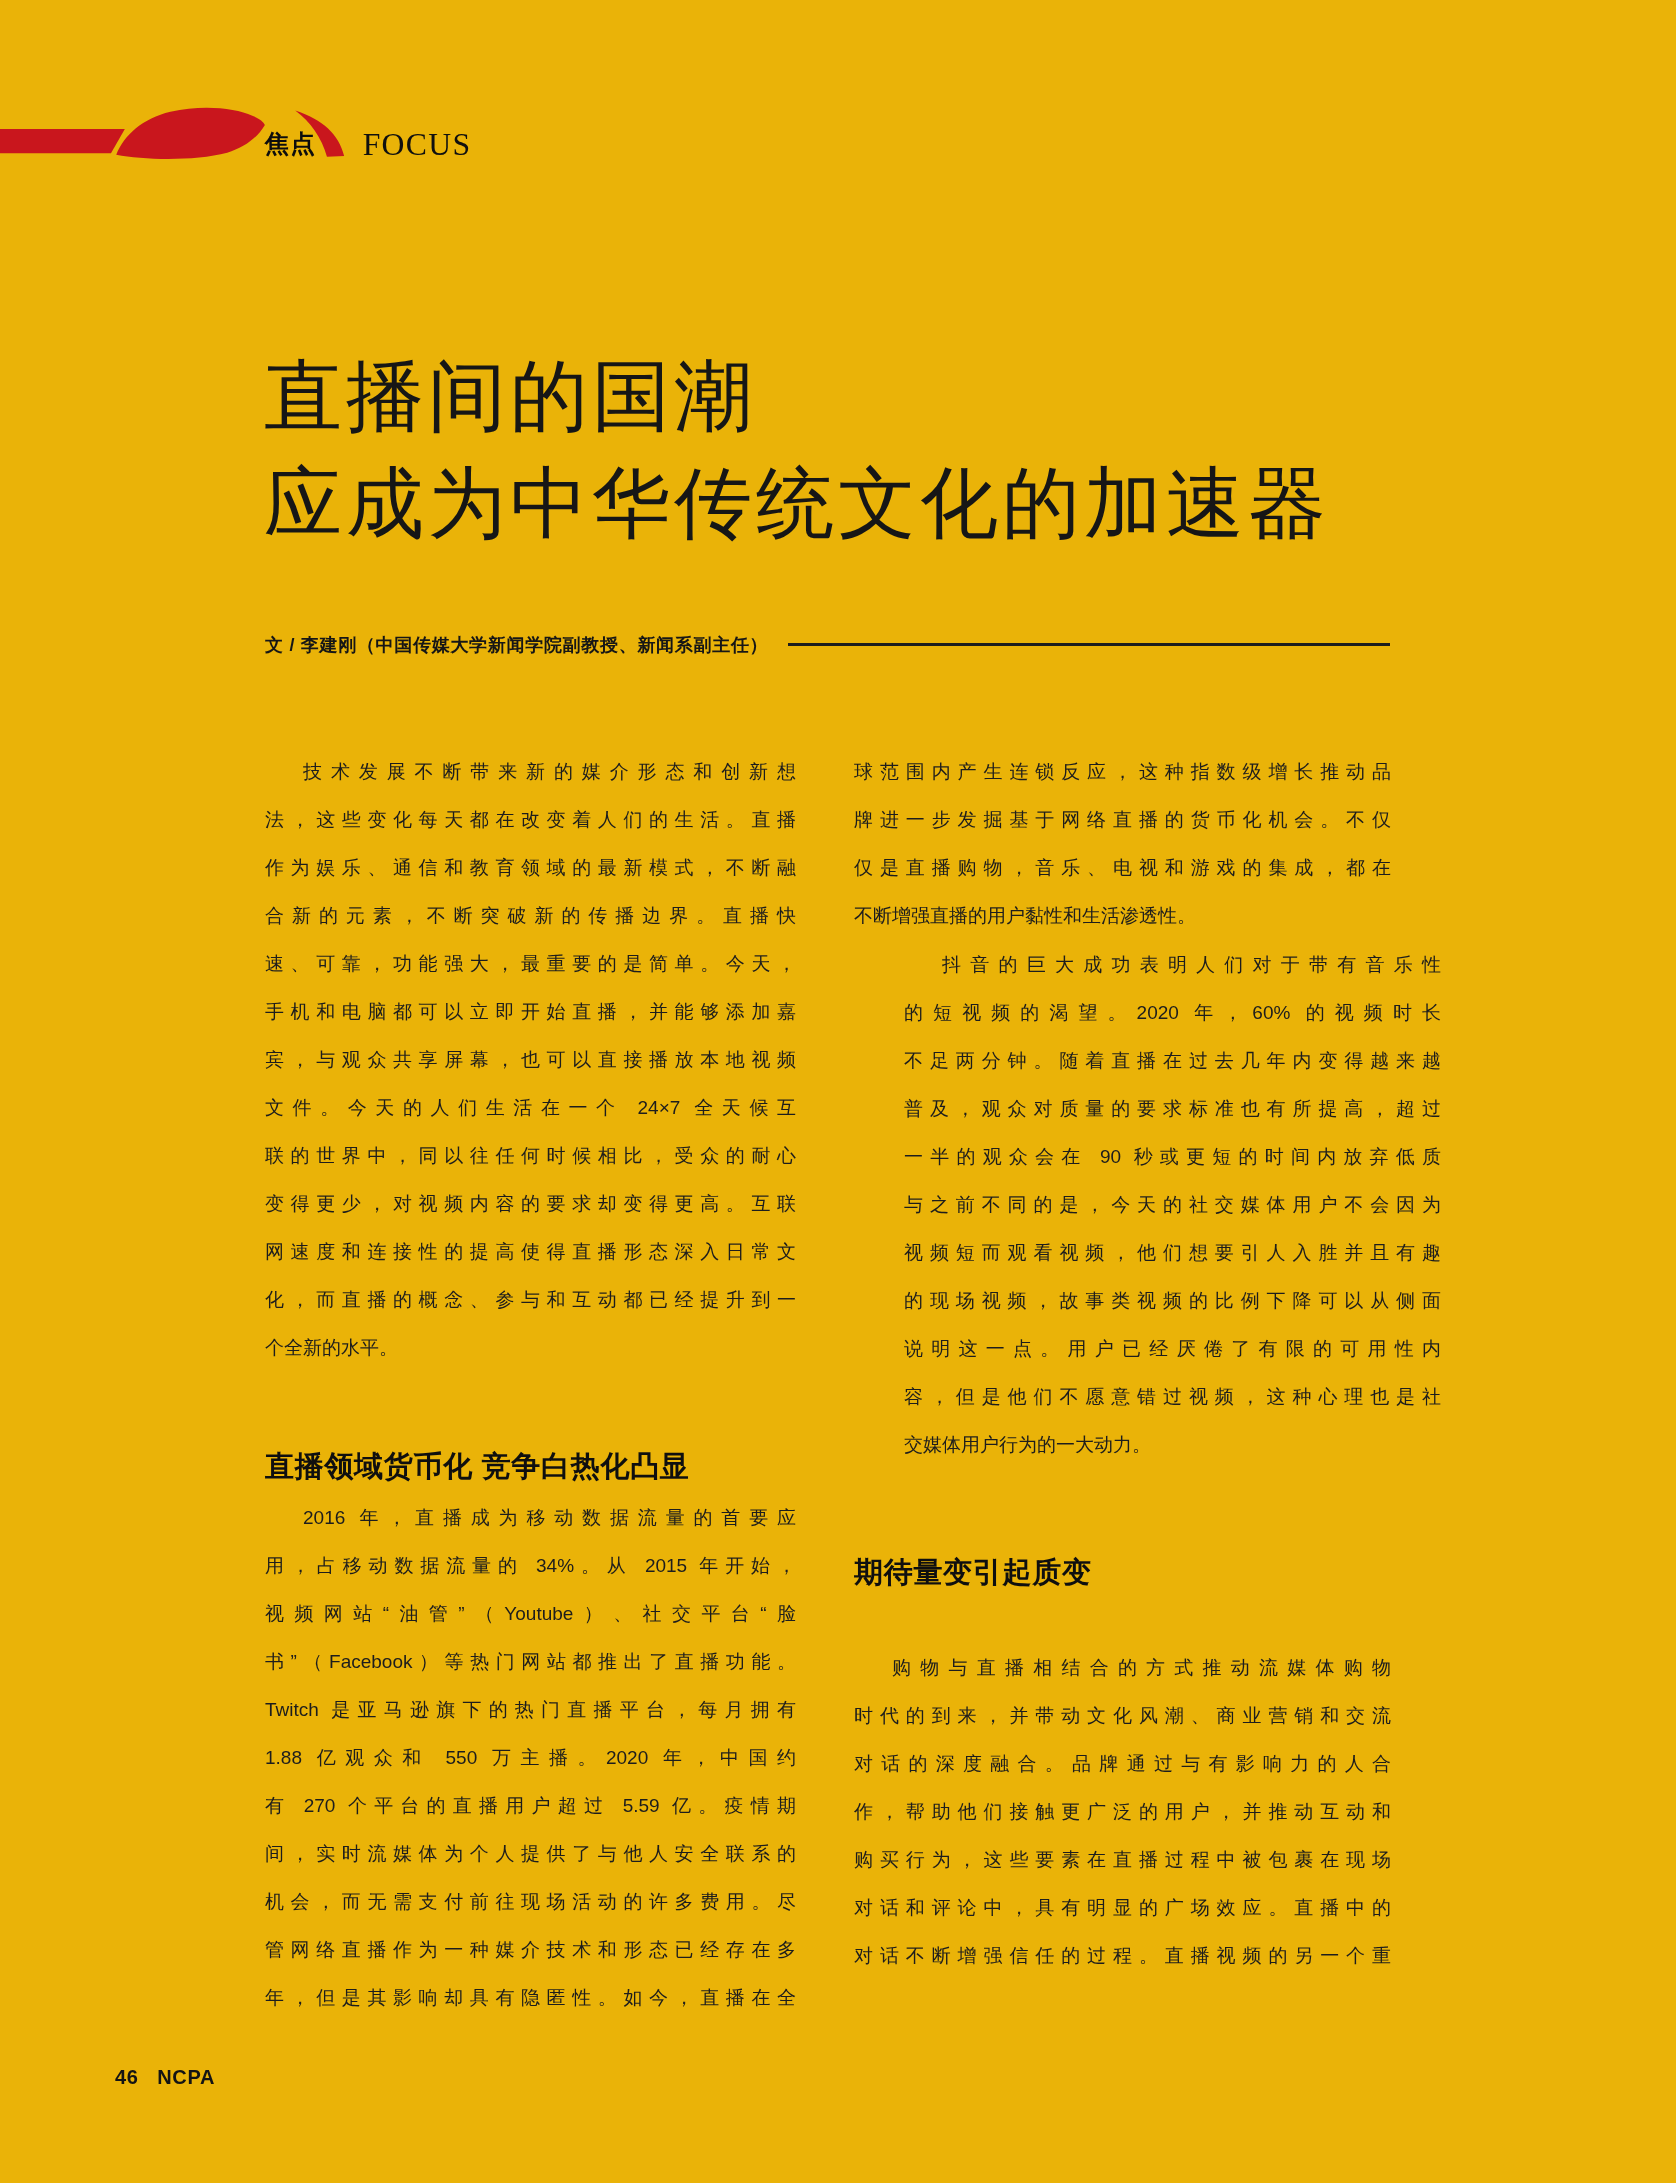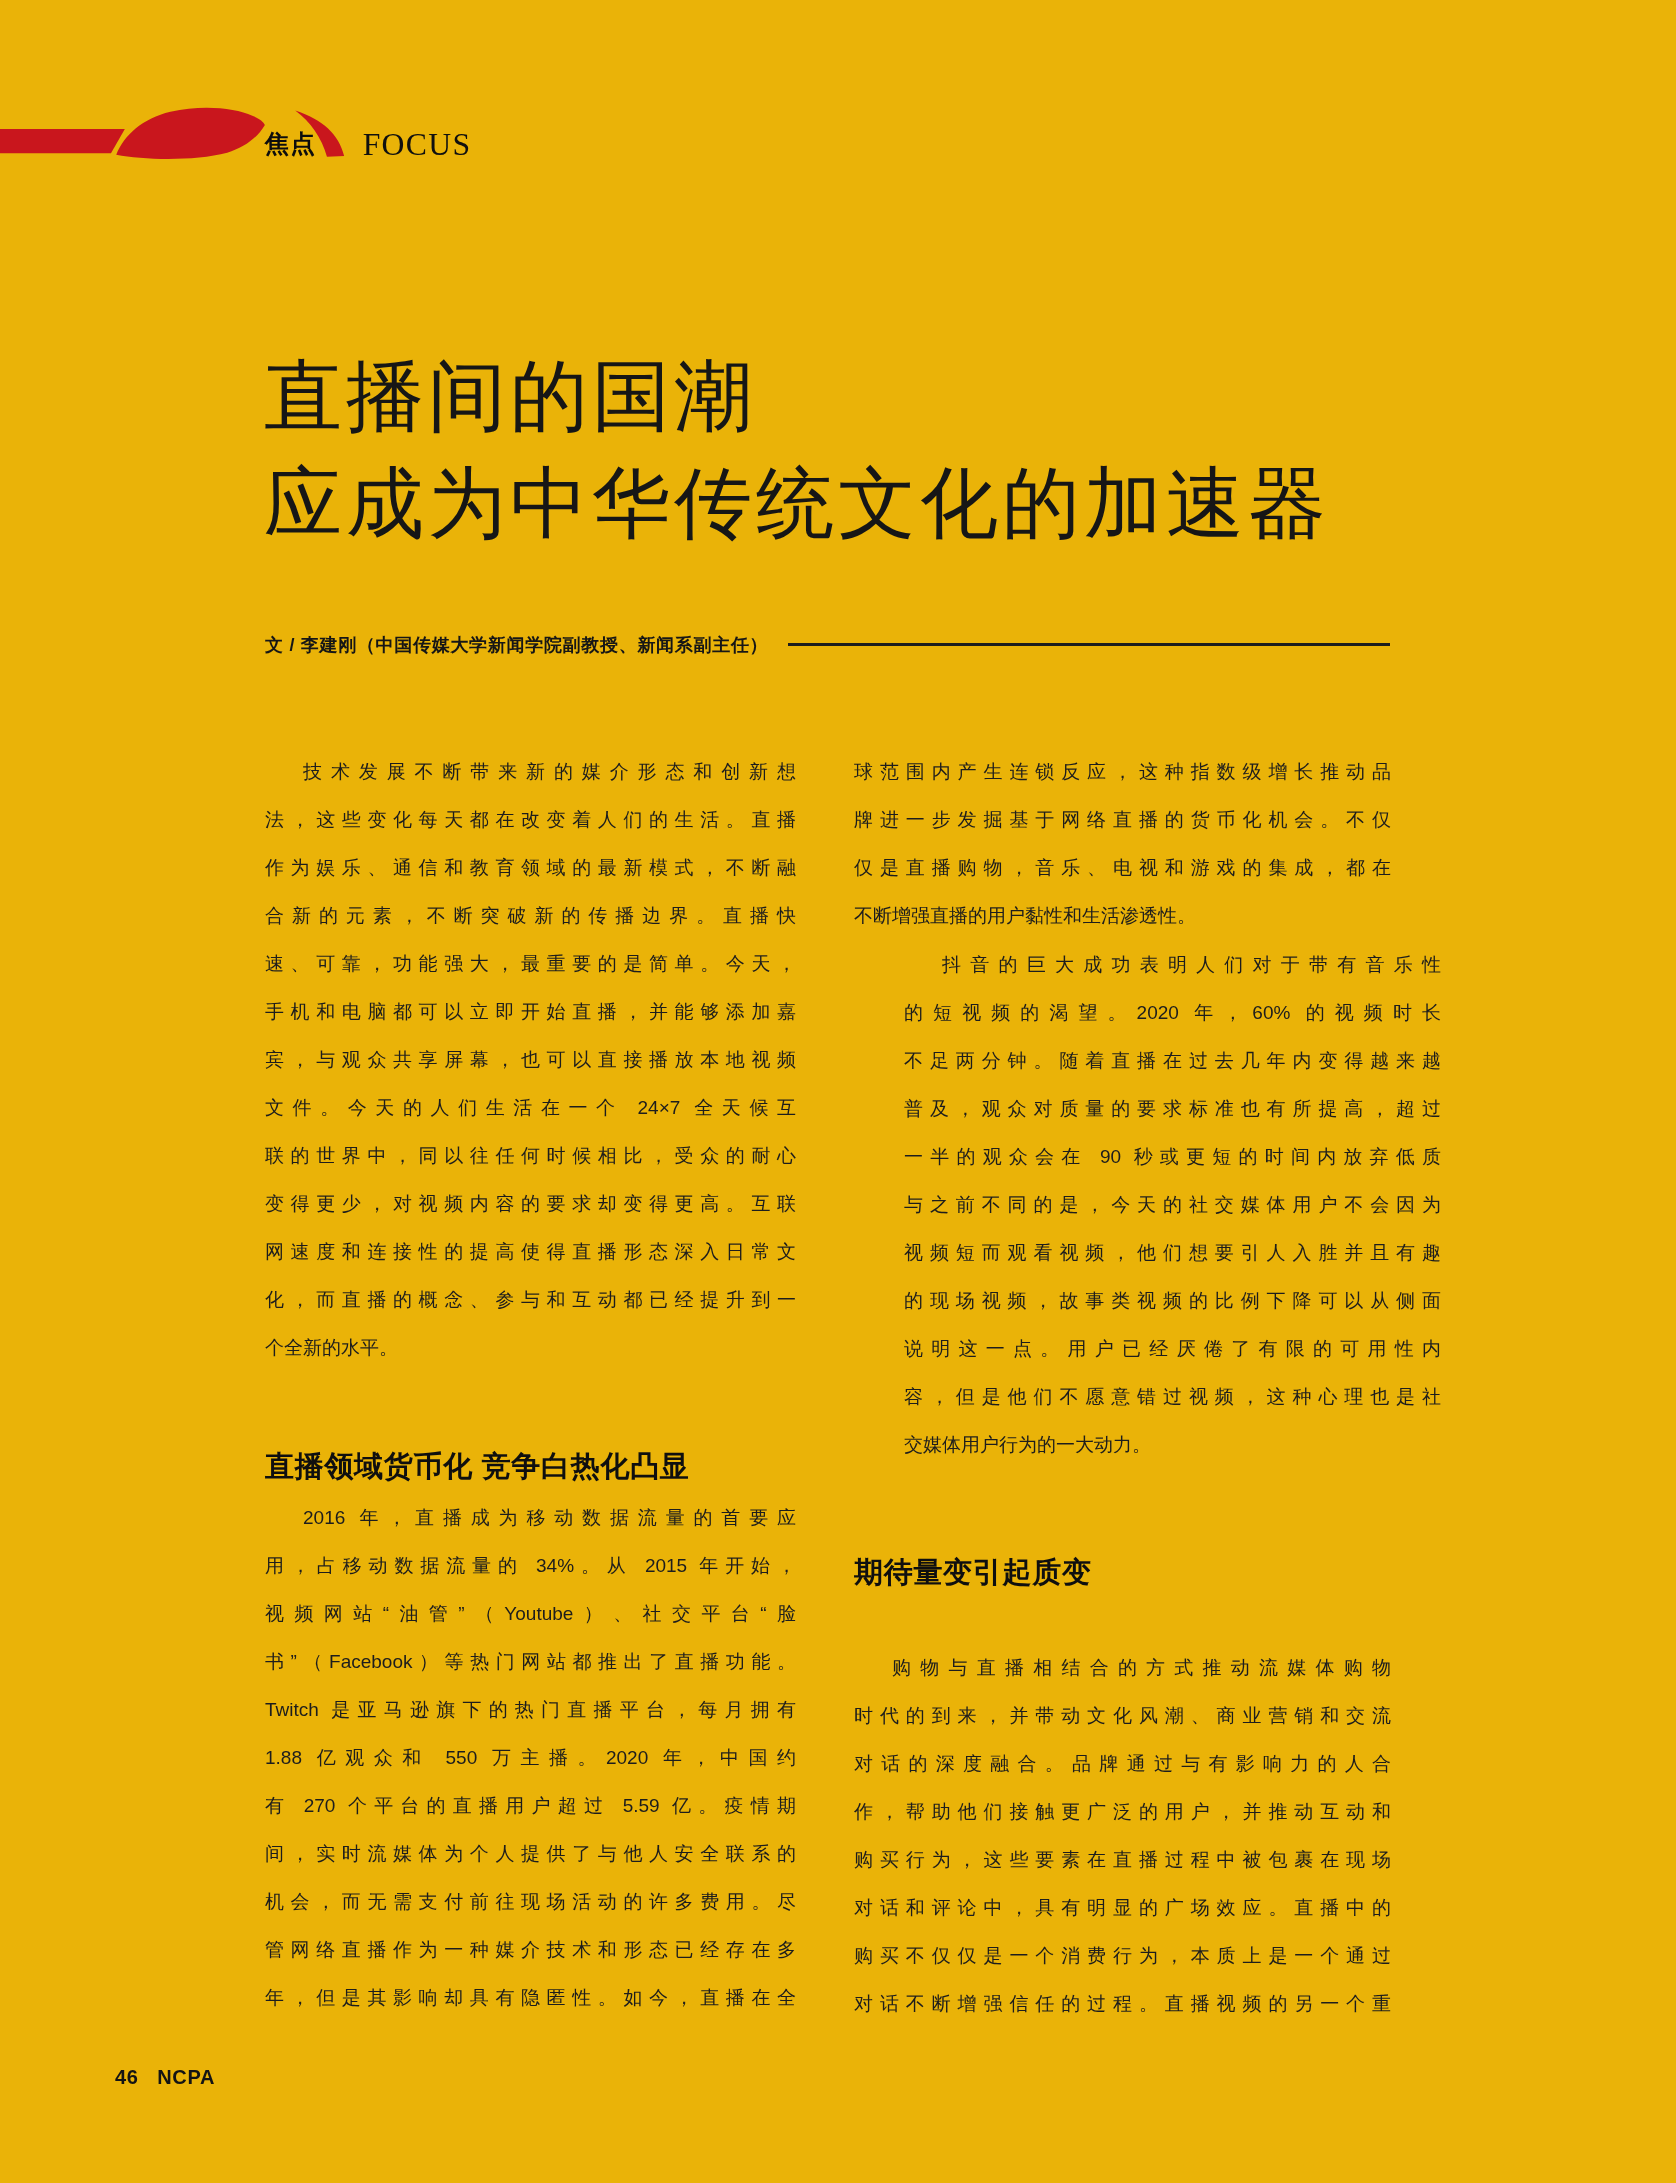--- a/index.html
+++ b/index.html
@@ -167,21 +167,20 @@
 
   <h2 class="heading" style="left:854px; top:1555px;">期待量变引起质变</h2>
 
   <div class="para indent-first" style="left:854px; top:1644px; width:537px;">
       <div class="line">购物与直播相结合的方式推动流媒体购物</div>
       <div class="line">时代的到来，并带动文化风潮、商业营销和交流</div>
       <div class="line">对话的深度融合。品牌通过与有影响力的人合</div>
       <div class="line">作，帮助他们接触更广泛的用户，并推动互动和</div>
       <div class="line">购买行为，这些要素在直播过程中被包裹在现场</div>
       <div class="line">对话和评论中，具有明显的广场效应。直播中的</div>
-      <div class="line">购买不仅仅是一个消费行为，本质上是一个通过</div>
       <div class="line">对话不断增强信任的过程。直播视频的另一个重</div>
     </div>
 
   <div class="footer">
     <span>46</span>
     <span>NCPA</span>
   </div>
 
 </div>
 

